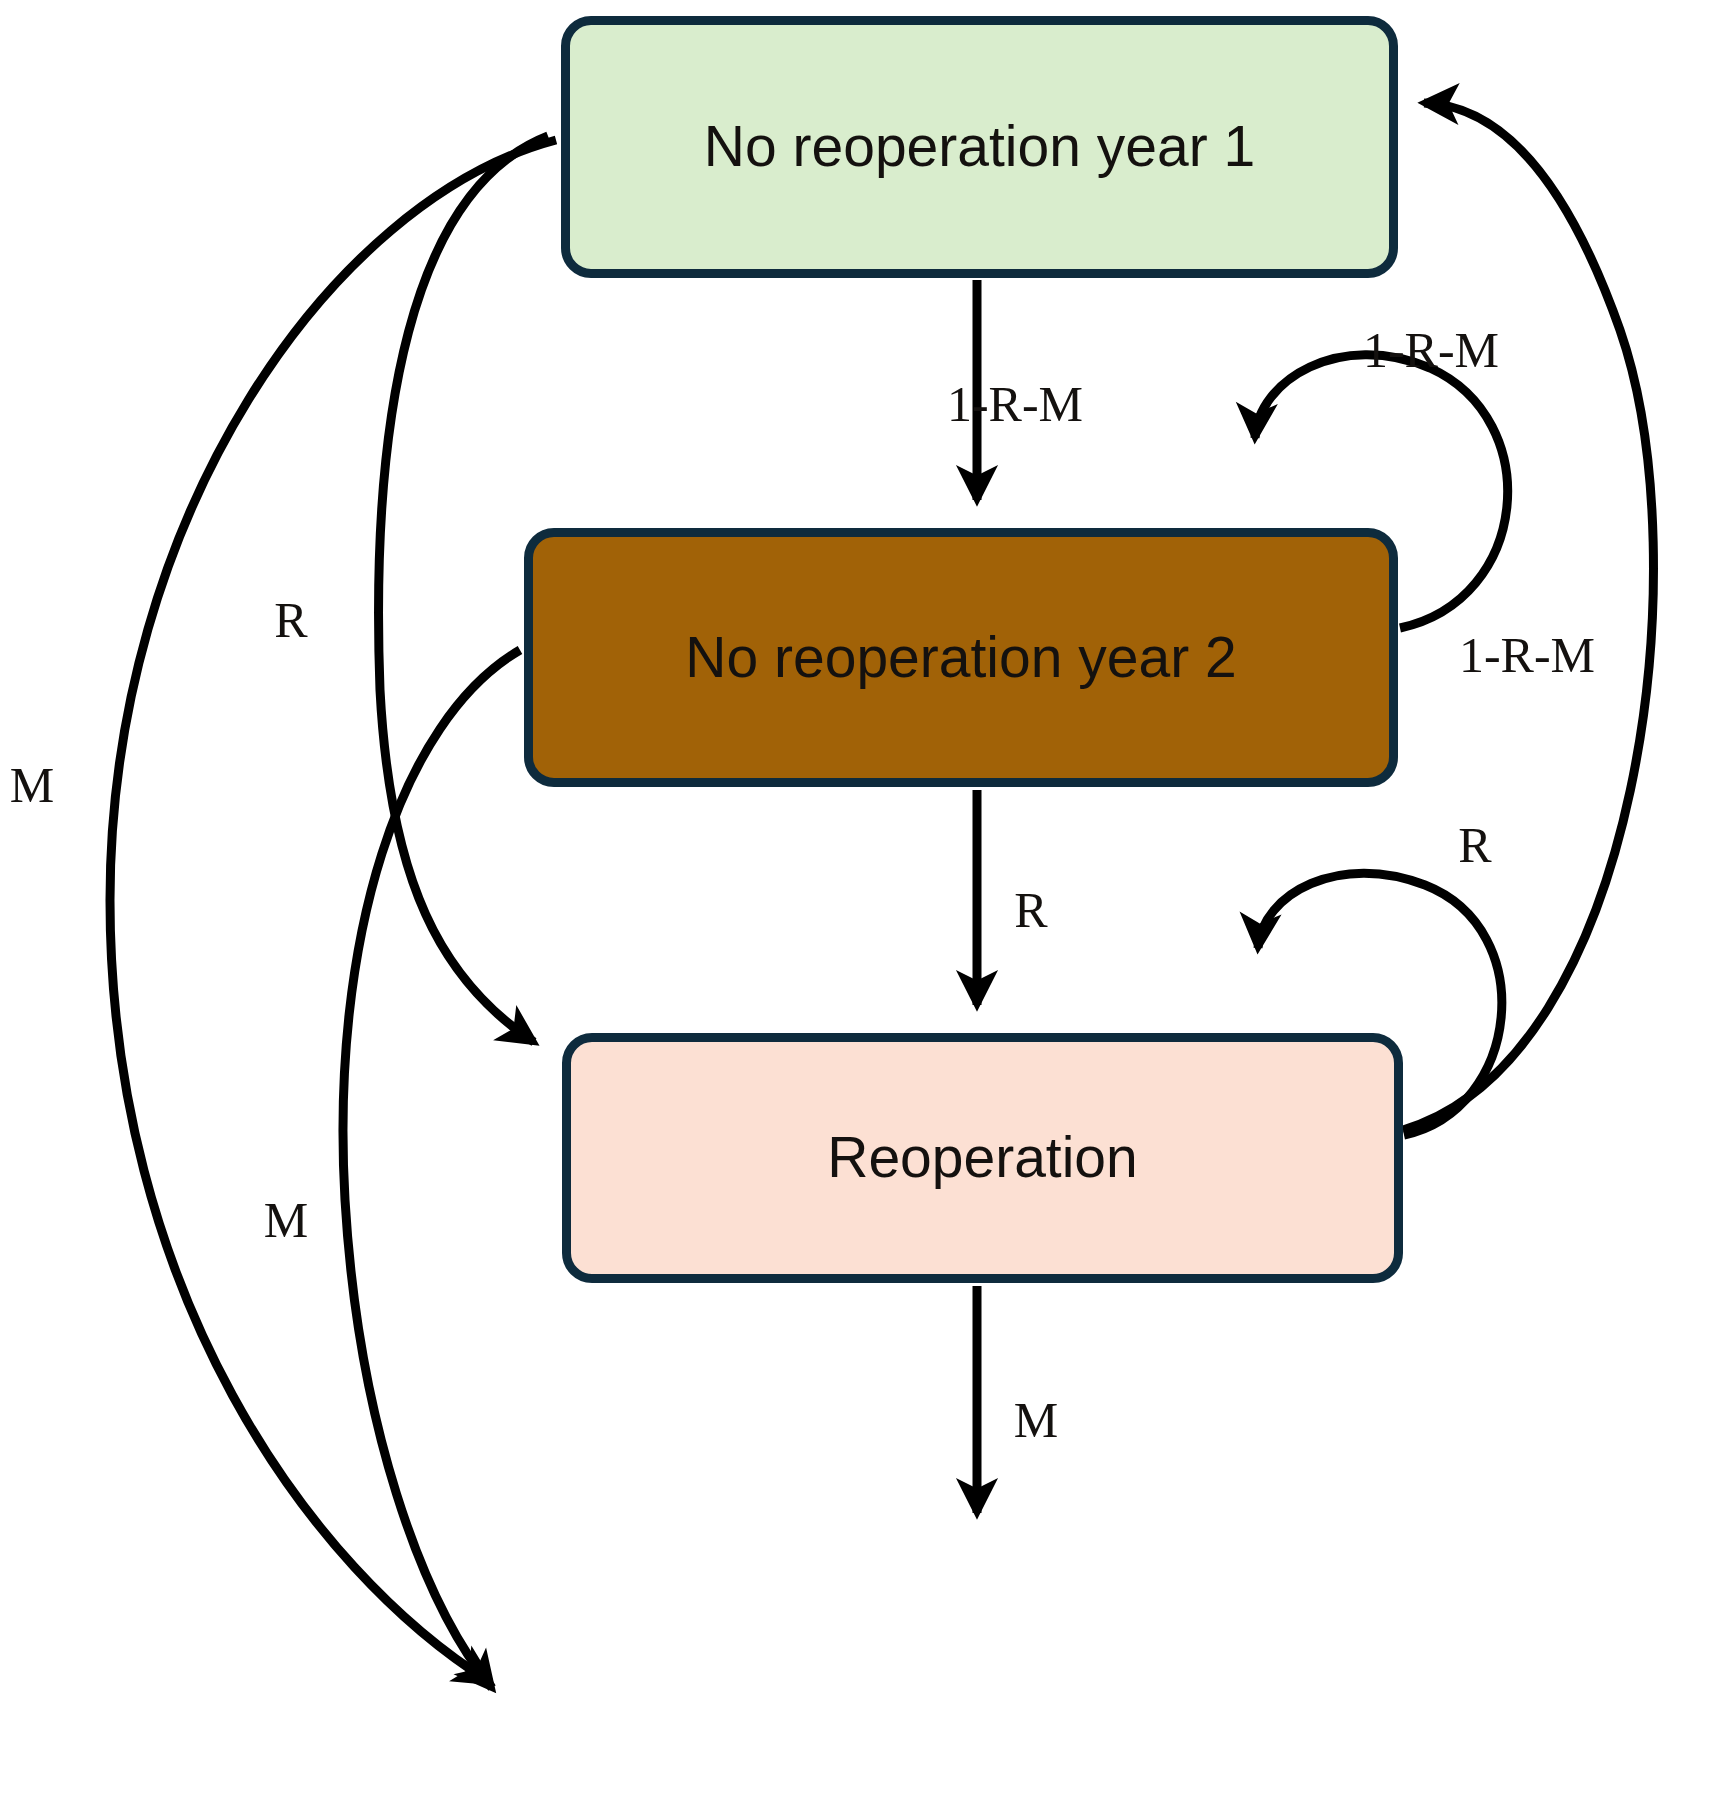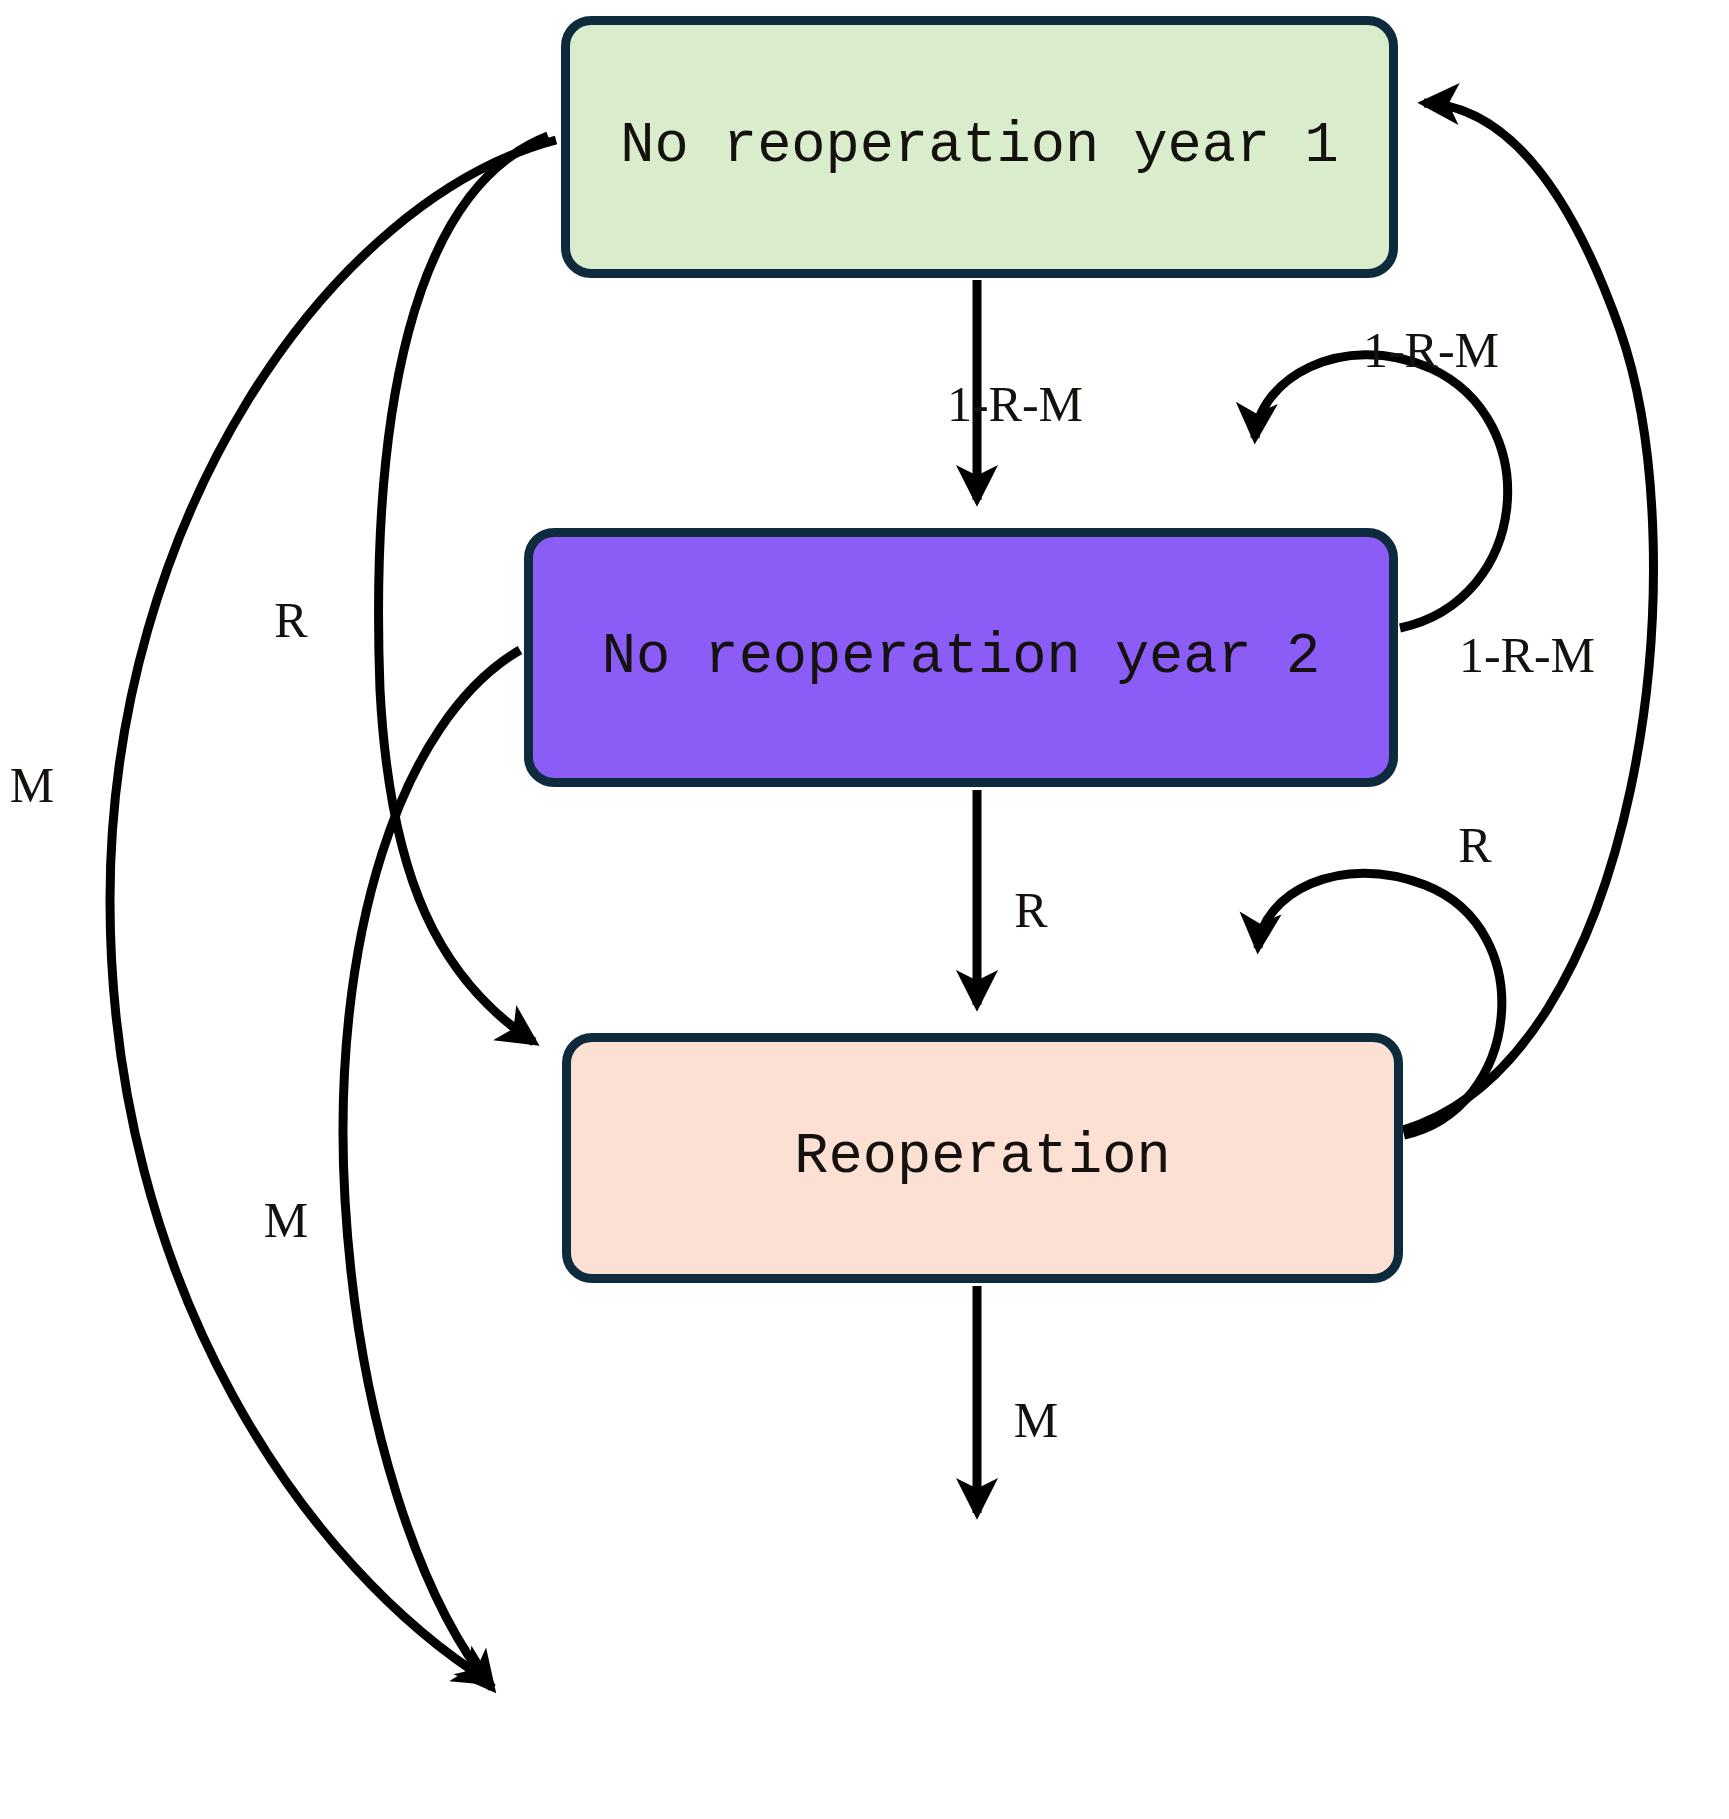--- a/index.html
+++ b/index.html
@@ -1,20 +1,20 @@
 <!DOCTYPE html>
 <html><head>
 <meta charset="utf-8">
 <style>
   html,body{margin:0;padding:0;background:#ffffff;}
   #stage{position:relative;width:1729px;height:1819px;background:#ffffff;overflow:hidden;
          font-family:"Liberation Sans","DejaVu Sans",sans-serif;}
   #edges{position:absolute;left:0;top:0;width:1729px;height:1819px;}
   .node{position:absolute;box-sizing:border-box;border:9px solid #0e2b3d;border-radius:30px;
-        display:flex;align-items:center;justify-content:center;font-family:Liberation Mono, monospace;}
+        display:flex;align-items:center;justify-content:center;}
   .node-label{font-size:57px;color:#14110f;line-height:1.05;white-space:nowrap;}
   .edge-label{position:absolute;font-size:50px;color:#14110f;white-space:nowrap;
               transform:translate(-50%,-50%);font-family:Liberation Serif, serif;}
 </style>
 </head>
 <body>
 
 <div id="stage">
 
   <svg id="edges" viewBox="0 0 1729 1819" xmlns="http://www.w3.org/2000/svg">
@@ -43,21 +43,21 @@
       <path d="M 548 136 C 410 190 370 420 380 690 C 390 880 440 980 534 1042" marker-end="url(#ah)"></path>
 
       <path d="M 520 650 C 400 720 330 940 345 1200 C 358 1420 420 1600 492 1688" marker-end="url(#ah)"></path>
     </g>
   </svg>
 
   <div class="node" style="left:561px;top:16px;width:837px;height:262px;background:#d9edcd;">
     <span class="node-label">No reoperation year 1</span>
   </div>
 
-  <div class="node" style="left:524px;top:528px;width:874px;height:259px;background:#8b5cf6;">
+  <div class="node" style="left:524px;top:528px;width:874px;height:259px;background:#a16207;">
     <span class="node-label">No reoperation year 2</span>
   </div>
 
   <div class="node" style="left:562px;top:1033px;width:841px;height:250px;background:#fce0d3;">
     <span class="node-label">Reoperation</span>
   </div>
 
 
   <span class="edge-label" style="left:1015px;top:404px;">1-R-M</span>
 

